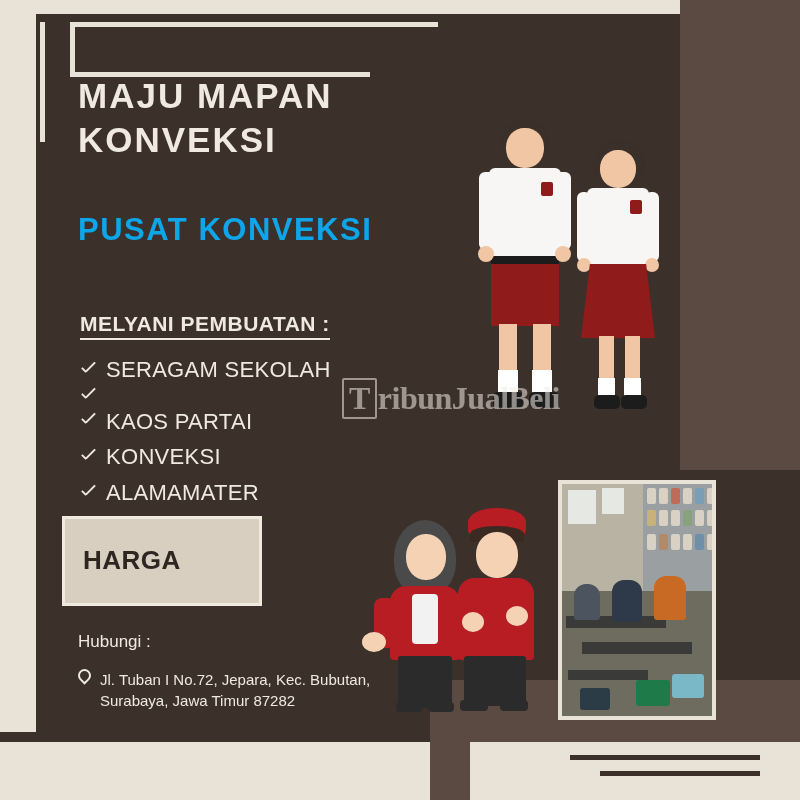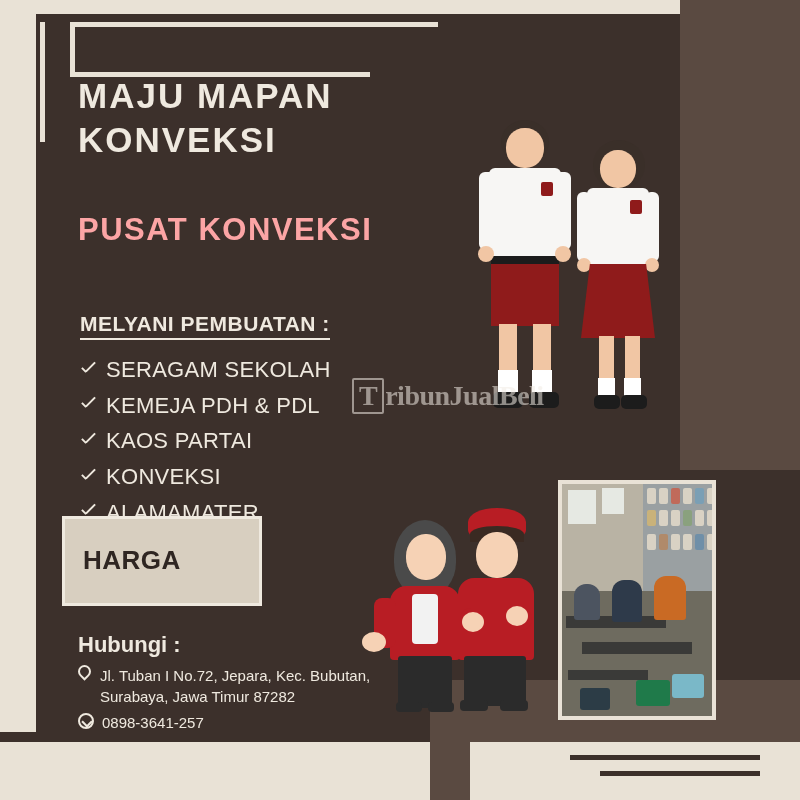--- a/index.html
+++ b/index.html
@@ -62,21 +62,21 @@
     position:absolute;left:78px;top:74px;width:400px;
     color:#efe9df;
     letter-spacing:1px;
   }
   .headline .l1,.headline .l2{
     font-size:35px;font-weight:bold;line-height:1.25;
     letter-spacing:2px;
   }
   .sub{
     position:absolute;left:78px;top:210px;width:420px;
-    color:#fca5a5;font-size:31px;font-weight:bold;line-height:1.3;
+    color:#0ea5e9;font-size:31px;font-weight:bold;line-height:1.3;
     letter-spacing:1.5px;
   }
 
   
   .services{
     position:absolute;left:80px;top:312px;width:420px;color:#efe9df;
   }
   .services-title{
     font-size:21px;font-weight:bold;letter-spacing:.5px;
     border-bottom:2px solid #efe9df;display:inline-block;padding-bottom:2px;
@@ -106,21 +106,21 @@
     padding-left:18px;box-sizing:border-box;
   }
   .badge div{
     color:#2f2622;font-size:26px;font-weight:bold;line-height:1.15;letter-spacing:.5px;
   }
 
   
   .contact{
     position:absolute;left:78px;top:632px;width:420px;color:#efe9df;
   }
-  .contact-title{font-size:22px;font-weight:bold;margin-bottom:6px;}
+  .contact-title{font-size:17px;font-weight:normal;margin-bottom:16px;}
   .contact-row{display:flex;align-items:flex-start;gap:8px;font-size:15px;line-height:1.4;margin-top:4px;}
   .contact-row .txt{padding-top:1px;}
   .pin{
     width:14px;height:18px;flex:none;position:relative;margin-top:1px;
   }
   .pin::before{
     content:"";position:absolute;left:0;top:0;width:13px;height:13px;border:2px solid #efe9df;
     border-radius:50% 50% 50% 0;transform:rotate(-45deg);box-sizing:border-box;
   }
   .phone{
@@ -174,24 +174,24 @@
   .m-pants{background:#2b2b2b;border-radius:3px;}
   .m-white{background:#f2f2f2;}
   .m-cap{background:#b81d24;border-radius:50% 50% 6px 6px;}
   .m-hair{background:#3a2a22;border-radius:50% 50% 0 0;}
   .m-arm{background:#b81d24;border-radius:8px;}
   .m-hand{background:#f6d2b5;border-radius:50%;}
   .m-shoe{background:#2b2b2b;border-radius:4px;}
 
   
   .watermark{
-    position:absolute;left:352px;top:378px;
+    position:absolute;left:342px;top:378px;
     color:rgba(240,235,228,.55);
     font-family:"Liberation Serif",serif;
-    font-size:28px;font-weight:bold;letter-spacing:-.5px;
+    font-size:32px;font-weight:bold;letter-spacing:-.5px;
   }
   .watermark .wm-box{
     display:inline-block;border:2px solid rgba(240,235,228,.55);
     padding:0 5px;margin-right:1px;border-radius:2px;
   }
 </style>
 </head>
 <body>
 
 <div class="poster">
@@ -226,21 +226,20 @@
   </div>
 
   <div class="services">
     <div class="services-title">MELYANI PEMBUATAN :</div>
     <div class="service-item">
       <span class="check"></span>
       <span>SERAGAM SEKOLAH</span>
     </div>
     <div class="service-item">
       <span class="check"></span>
-      <span>KEMEJA PDH &amp; PDL</span>
     </div>
     <div class="service-item">
       <span class="check"></span>
       <span>KAOS PARTAI</span>
     </div>
     <div class="service-item">
       <span class="check"></span>
       <span>KONVEKSI</span>
     </div>
     <div class="service-item">
@@ -254,24 +253,20 @@
   </div>
 
   <div class="contact">
     <div class="contact-title">Hubungi :</div>
     <div class="contact-row">
       <span class="pin"></span>
       <span class="txt">
         <span>Jl. Tuban I No.72, Jepara, Kec. Bubutan,</span><br>
         <span>Surabaya, Jawa Timur 87282</span>
       </span>
-    </div>
-    <div class="contact-row">
-      <span class="phone"></span>
-      <span class="txt">0898-3641-257</span>
     </div>
   </div>
 
   <div class="kids">
 
     <div class="kid" style="left:20px;top:10px;width:100px;height:320px;">
       <div class="head" style="left:26px;top:0;width:48px;height:44px;"></div>
       <div class="face" style="left:31px;top:8px;width:38px;height:40px;"></div>
       <div class="shirt" style="left:14px;top:48px;width:72px;height:90px;"></div>
       <div class="badge-emblem" style="left:66px;top:62px;"></div>

